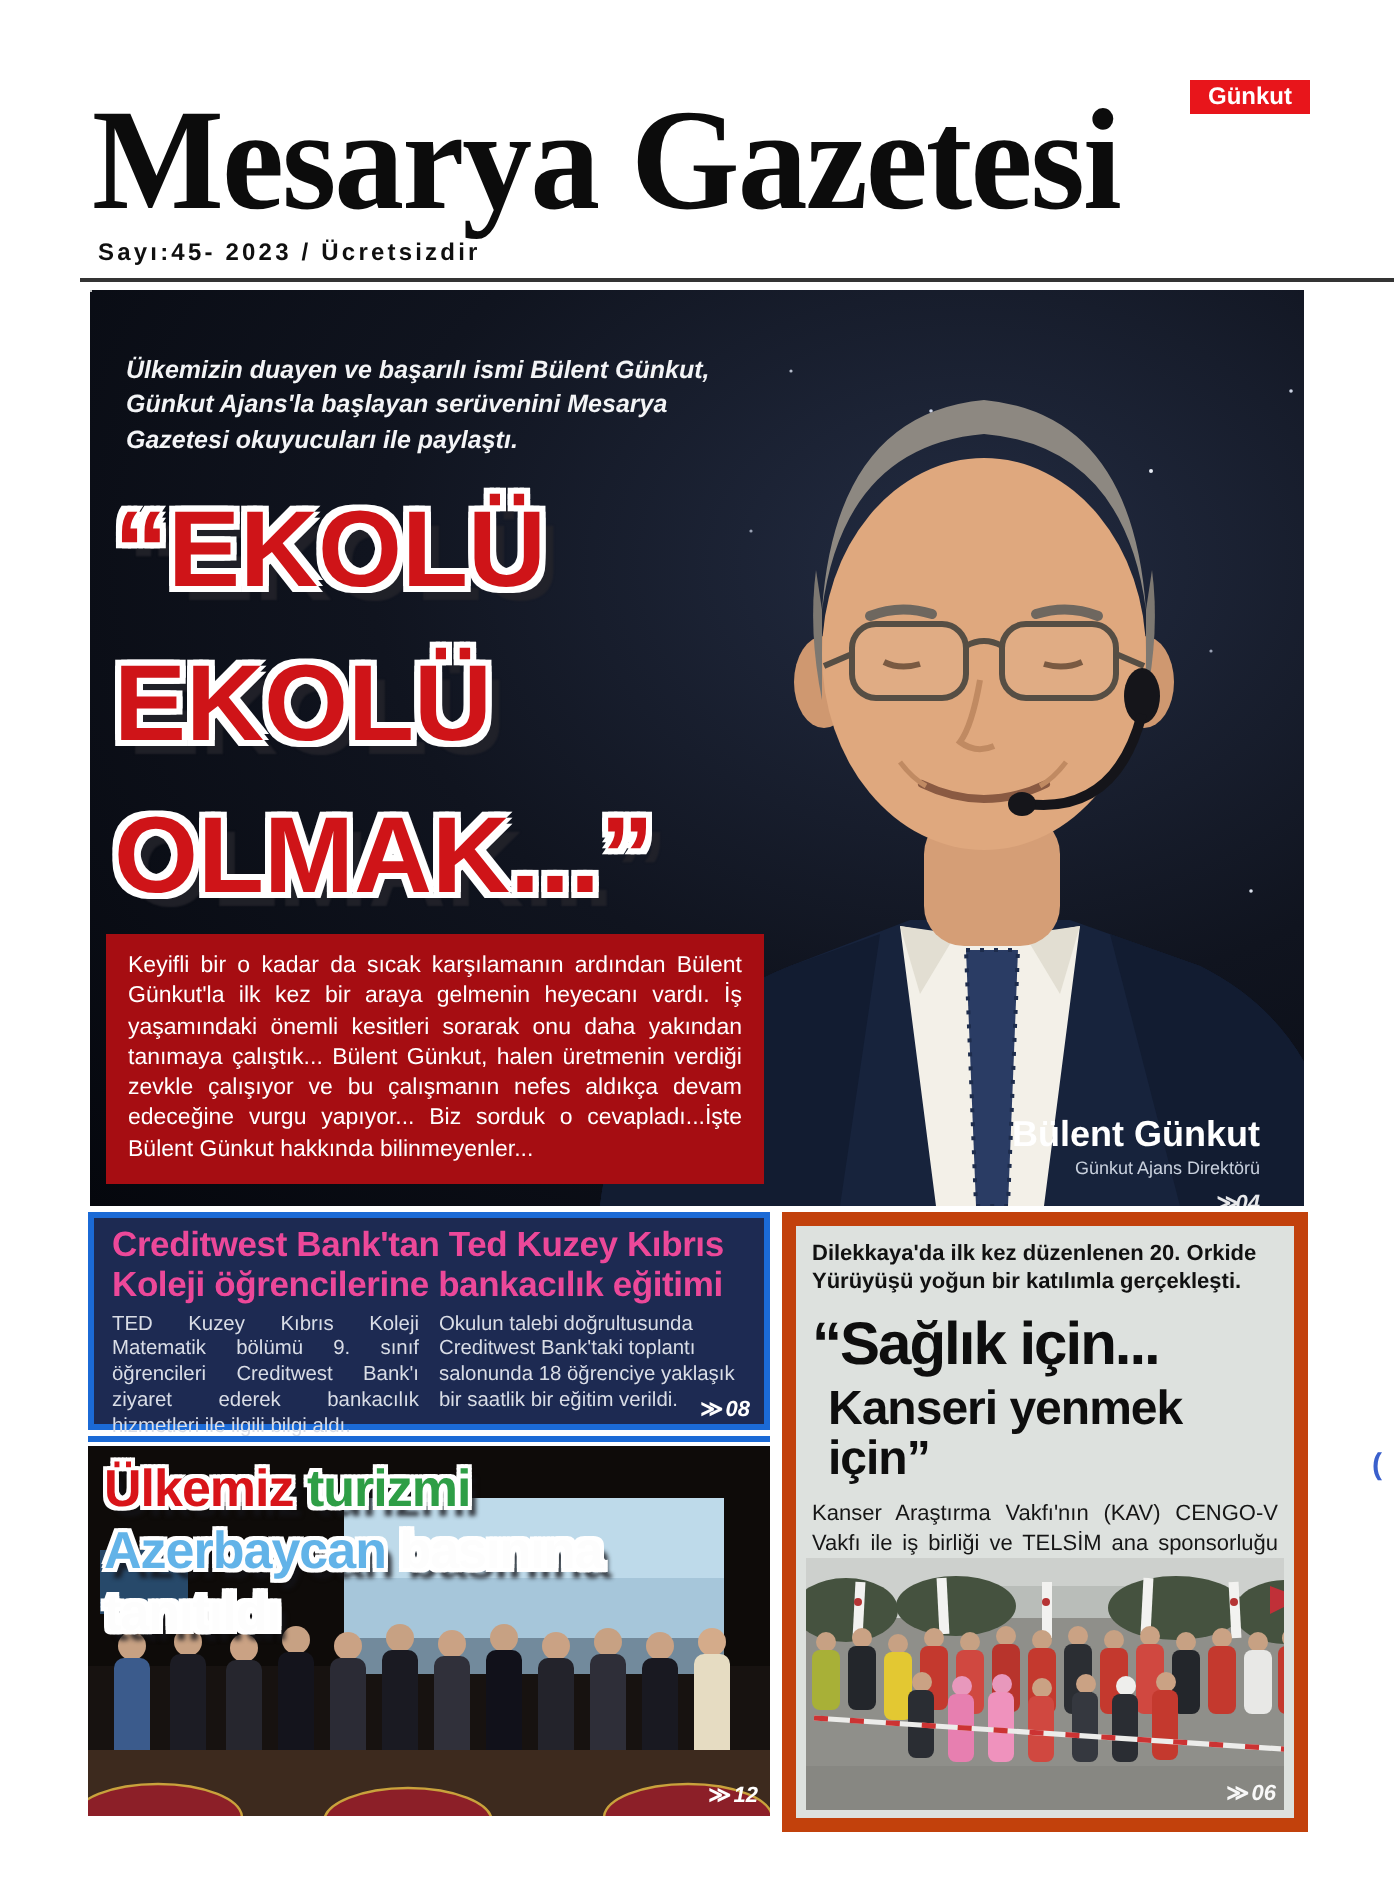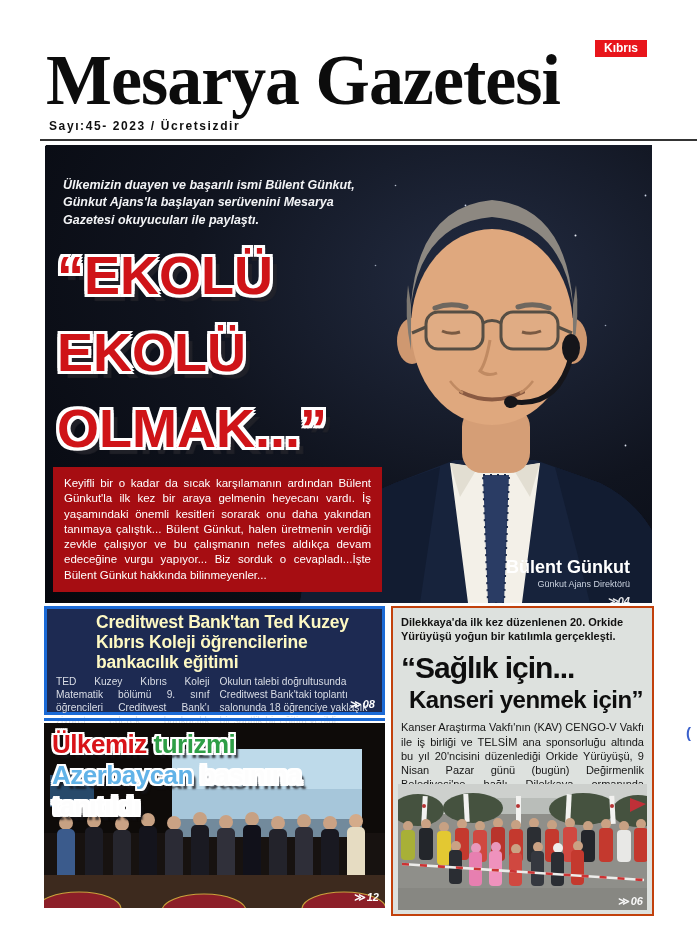--- a/index.html
+++ b/index.html
@@ -41,21 +41,21 @@
   .photo-caption{position:absolute;right:22px;top:412px;text-align:right;color:#fff;}
   .caption-name{font-size:18px;font-weight:bold;}
   .caption-title{font-size:9px;color:#c9d1de;margin-top:1px;}
   .pageref{color:#fff;font-weight:bold;font-style:italic;font-size:11px;}
   .pageref .chev{font-style:normal;letter-spacing:-2px;}
   .caption-ref{margin-top:6px;opacity:.9;}
 
   
   .navy-box{position:absolute;left:44px;top:606px;width:341px;height:109px;box-sizing:border-box;
         background:#1d2a52;border:3px solid #1b6ad6;padding:4px 9px 2px;}
-  .navy-headline{color:#fef9c3;font-weight:bold;font-size:17.5px;line-height:1.13;letter-spacing:-.2px;margin-left:40px;}
+  .navy-headline{color:#ec4899;font-weight:bold;font-size:17.5px;line-height:1.13;letter-spacing:-.2px;}
   .navy-cols{display:flex;gap:10px;margin-top:4px;}
   .navy-col{flex:1;color:#d9dde6;font-size:10.2px;line-height:1.25;}
   .navy-col.j{text-align:justify;}
   .navy-ref{position:absolute;right:7px;bottom:1px;text-align:center;}
 
   .blue-rule{position:absolute;left:44px;top:718px;width:341px;height:3px;background:#1b6ad6;}
 
   
   .tour-photo{position:absolute;left:44px;top:723px;width:341px;height:185px;overflow:hidden;background:#191310;}
   .tour-photo svg{position:absolute;left:0;top:0;}
@@ -64,36 +64,36 @@
   .ow{text-shadow:-2px -2px 0 #fff,2px -2px 0 #fff,-2px 2px 0 #fff,2px 2px 0 #fff,
         -2px 0 0 #fff,2px 0 0 #fff,0 -2px 0 #fff,0 2px 0 #fff,4px 5px 2px rgba(20,20,25,.8);}
   .w-red{color:#d81419;}
   .w-green{color:#2e9e46;}
   .w-blue{color:#62b3e8;}
   .w-white{color:#fdfdfd;}
   .tour-ref{position:absolute;right:6px;bottom:4px;}
 
   
   .gray-box{position:absolute;left:391px;top:606px;width:263px;height:310px;box-sizing:border-box;
-        background:#dde1de;border:2px solid #c2410c;padding:7px 8px;}
+        background:#dde1de;border:7px solid #c2410c;padding:7px 8px;}
   .orchid-intro{font-weight:bold;font-size:11px;color:#111;line-height:1.3;}
   .orchid-h1{font-size:30px;font-weight:800;color:#0e0e0e;letter-spacing:-1px;line-height:1.05;margin-top:8px;}
   .orchid-h2{font-size:24px;font-weight:800;color:#0e0e0e;letter-spacing:-.5px;line-height:1.05;margin:4px 0 8px 8px;}
   .orchid-body{font-size:11px;color:#161616;line-height:1.3;text-align:justify;}
   .crowd-photo{position:absolute;left:5px;right:5px;bottom:4px;height:126px;overflow:hidden;background:#8f8f8a;}
   .crowd-ref{position:absolute;right:4px;bottom:2px;opacity:.95;}
 
   .edge-mark{position:absolute;left:686px;top:724px;color:#3a60cc;font-size:15px;font-weight:bold;}
 </style>
 </head>
 <body>
 
 <div class="page">
 
-  <div class="badge">Kıbrıs</div>
+  <div class="badge">Günkut</div>
   <div class="masthead-title">Mesarya Gazetesi</div>
   <div class="issue-info">Sayı:45- 2023 / Ücretsizdir</div>
   <div class="head-rule"></div>
 
   <div class="main-photo">
     <div class="sparkles"></div>
 
     <svg width="370" height="458" viewBox="0 0 370 458" style="position:absolute;left:255px;top:0;">
       <path d="M0,458 Q10,372 95,338 L155,315 L235,315 L300,338 Q368,372 370,458 Z" fill="#17233c"></path>
       <path d="M0,458 Q10,372 95,338 L140,322 L120,458 Z" fill="#121c31"></path>

